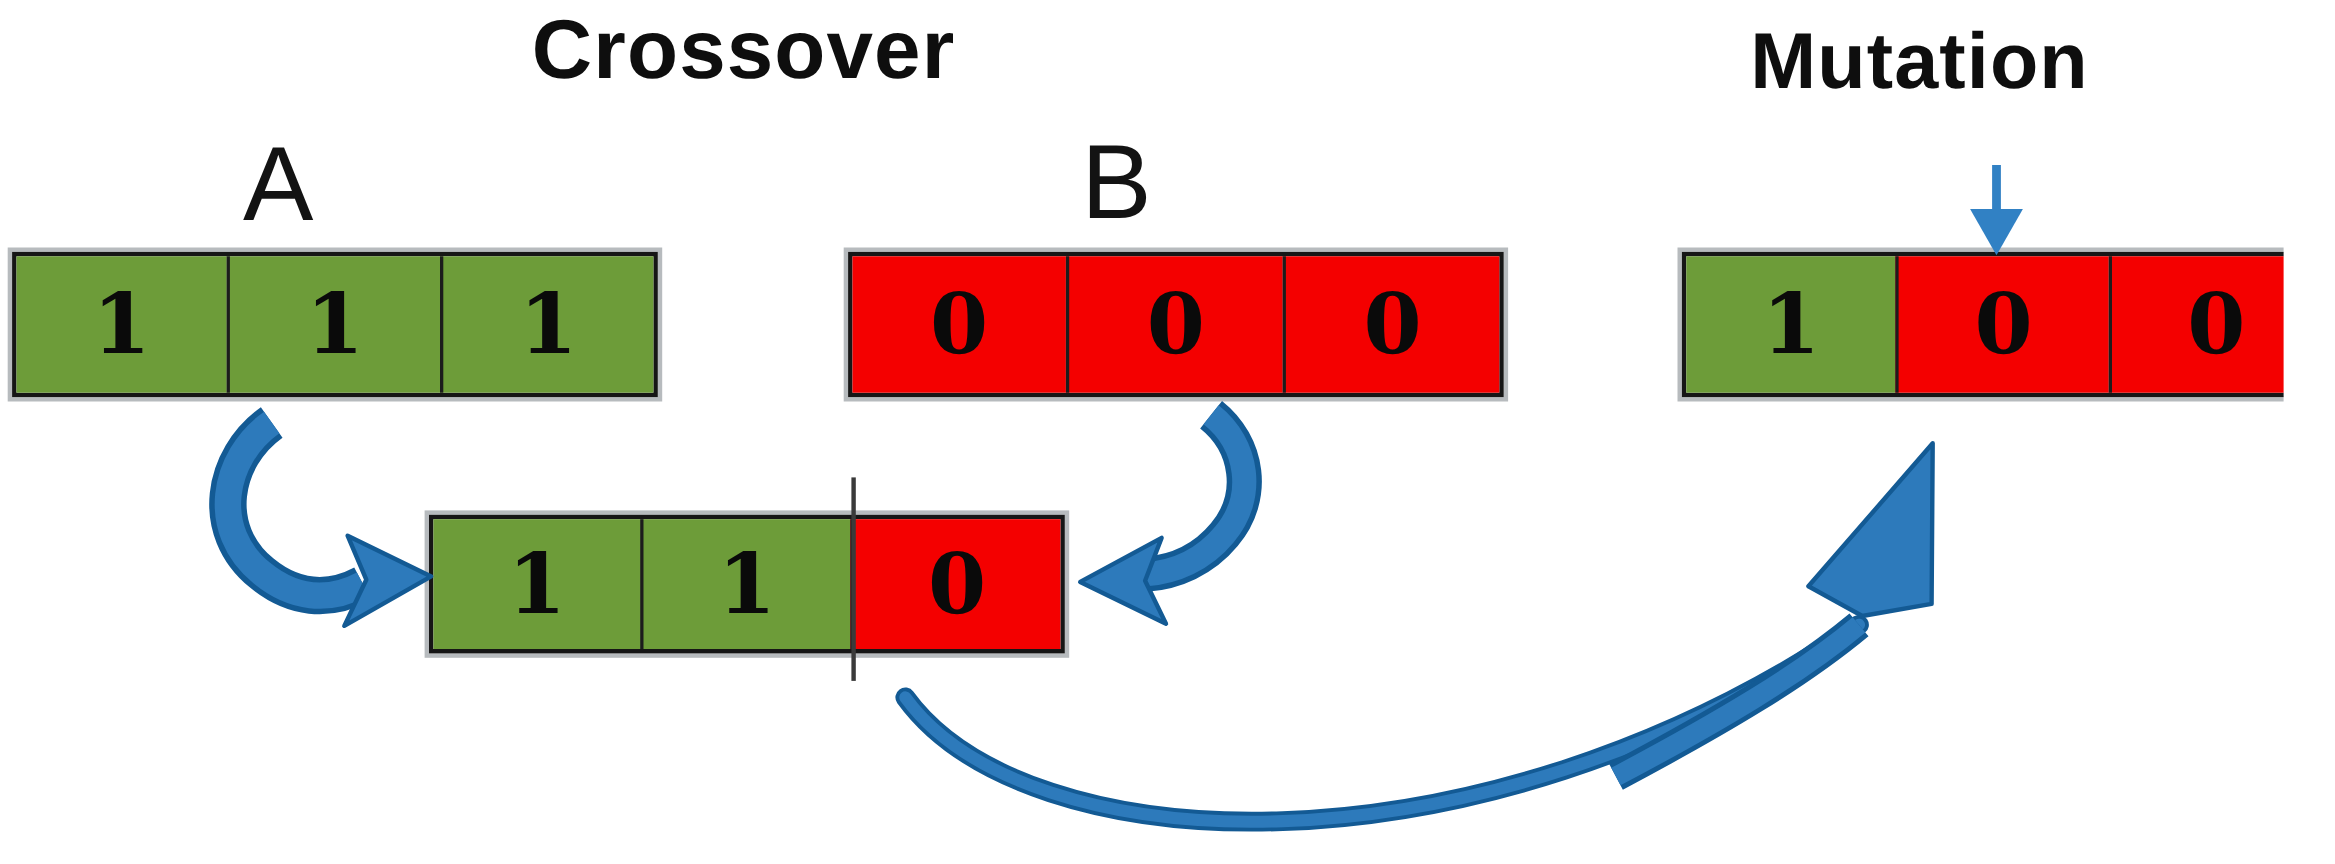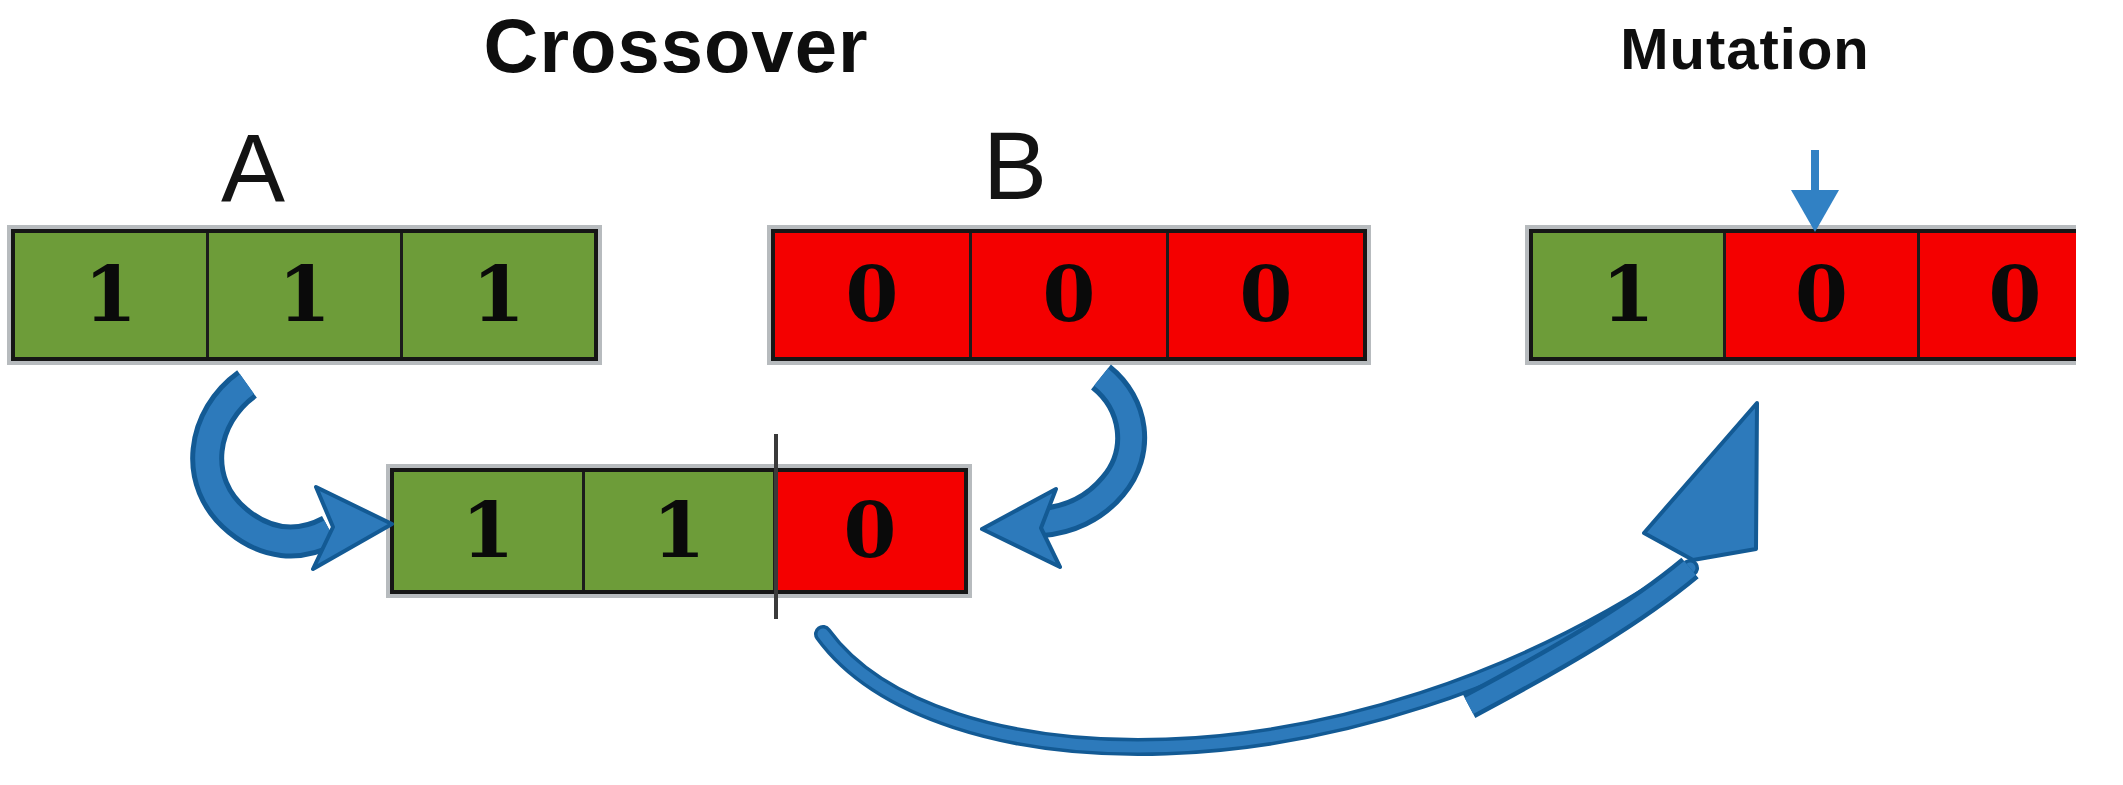--- a/index.html
+++ b/index.html
@@ -57,21 +57,21 @@
     left:0;top:0;width:2123px;height:785px;
     pointer-events:none;
   }
 </style>
 </head>
 <body>
 
 <div class="stage">
 
   <div class="section-title" style="left:676px;top:8px;">Crossover</div>
-  <div class="section-title" style="left:1745px;top:20px;font-size:58px;text-align:right;">Mutation</div>
+  <div class="section-title" style="left:1745px;top:20px;font-size:72px;text-align:right;">Mutation</div>
 
   <div class="parent-label" style="left:253px;top:120px;">A</div>
   <div class="parent-label" style="left:1015px;top:118px;">B</div>
 
   <div class="array" style="left:11px;top:229px;width:579px;height:124px;">
     <div class="cell" data-color="green">1</div>
     <div class="cell" data-color="green">1</div>
     <div class="cell" data-color="green">1</div>
   </div>
 

